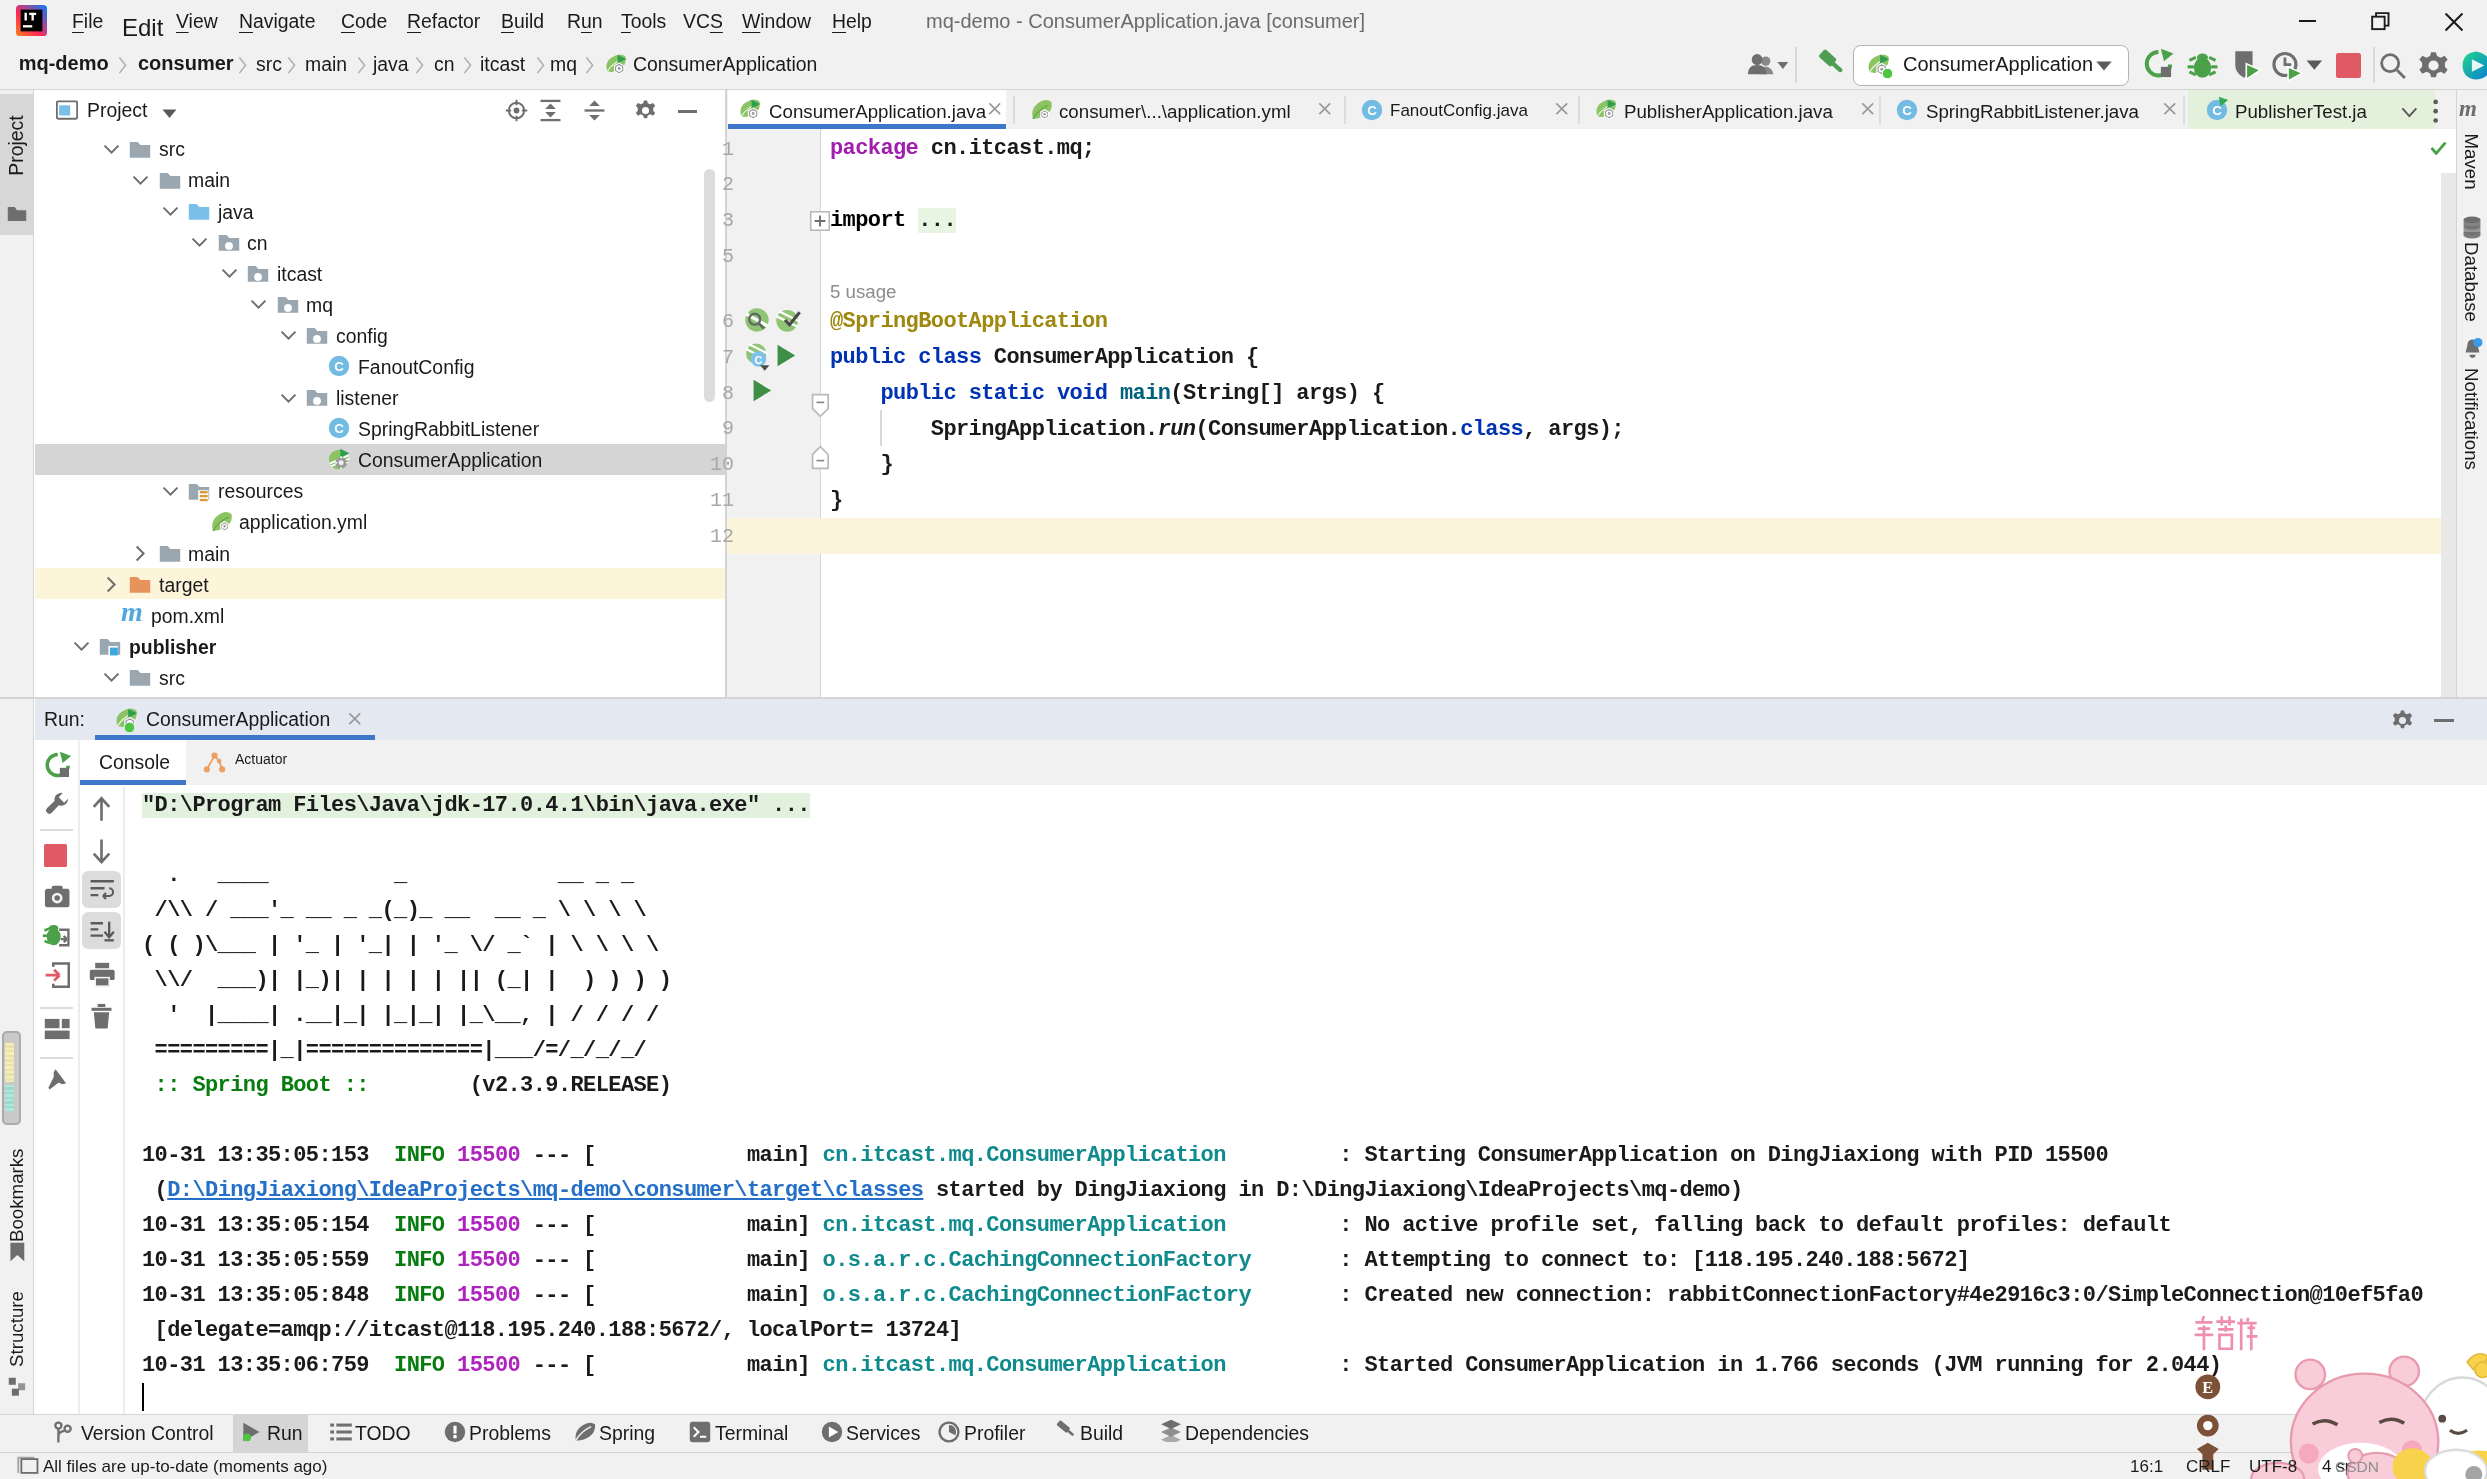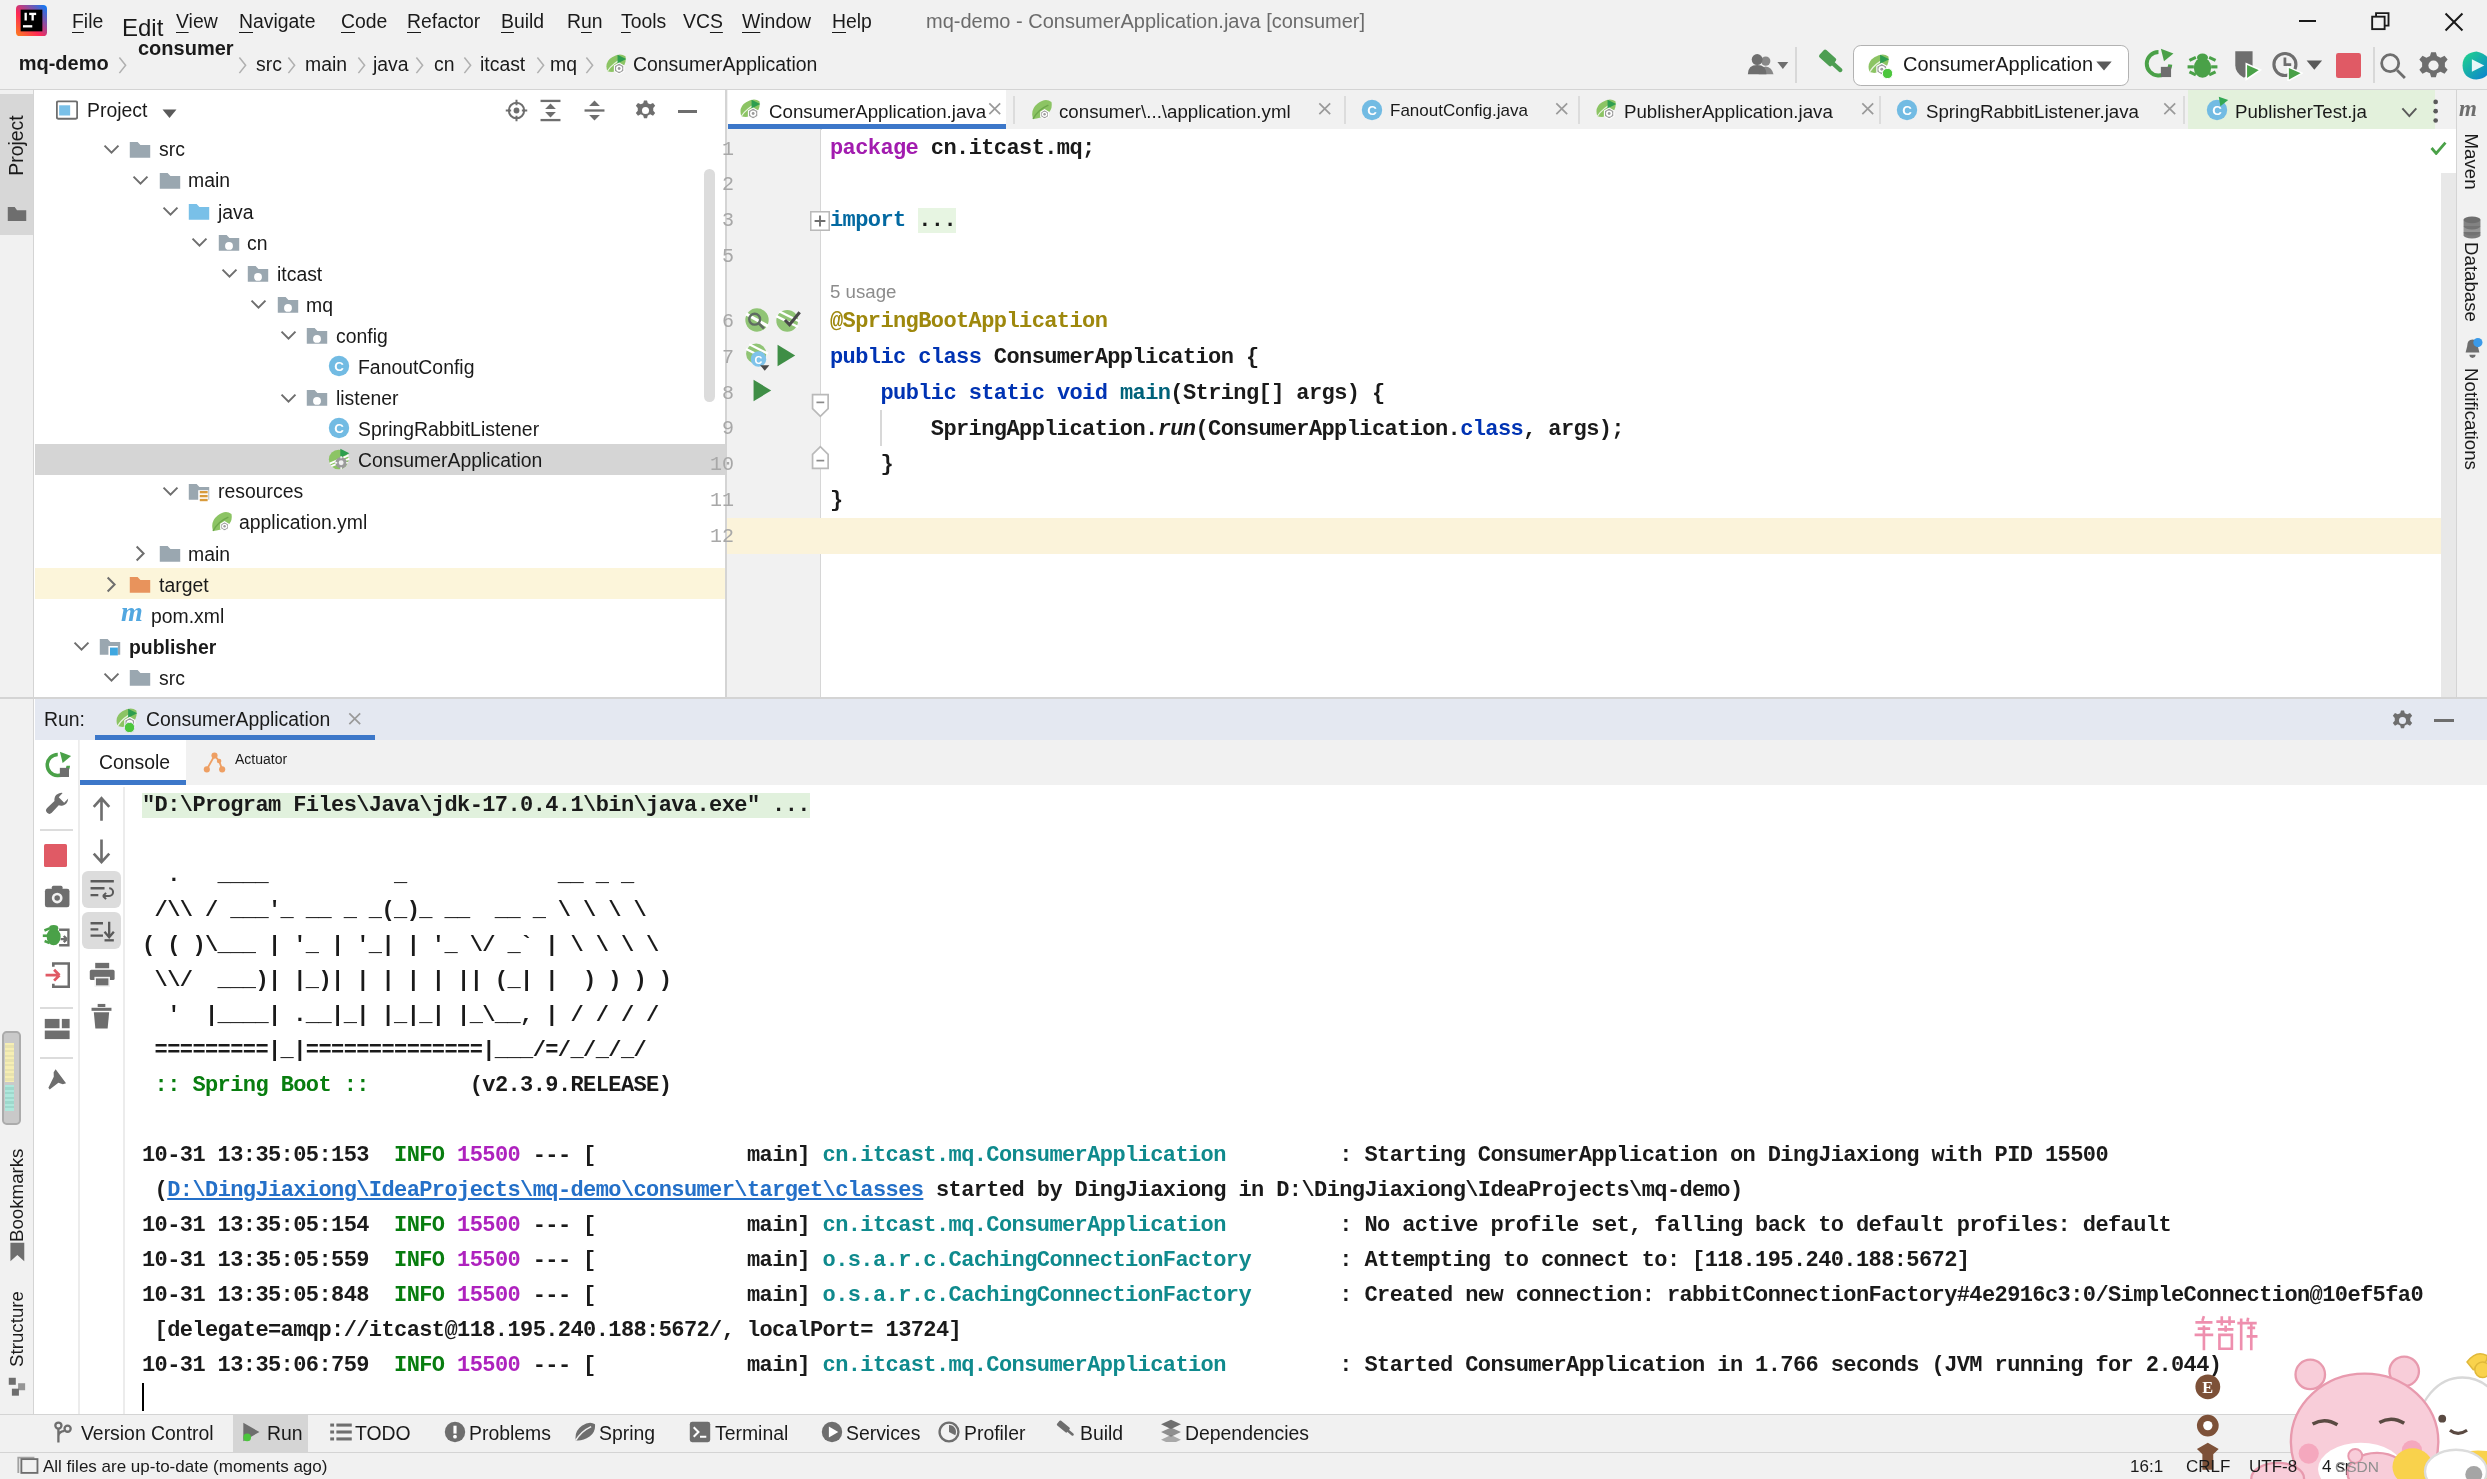--- a/index.html
+++ b/index.html
@@ -41,21 +41,21 @@
 <div class="a" style="left:2299px;top:20px;width:17px;height:2.3px;background:#1a1a1a"></div>
 <svg class="a" style="left:2371px;top:12.4px" width="18.7" height="18.7" viewBox="0 0 24 24" fill="none" stroke="#1a1a1a" stroke-width="2.4">
 <rect x="1.5" y="6" width="16" height="16"></rect>
     <path d="M6.5 6 V1.5 H22.5 V17.5 H18"></path>
   </svg>
 <svg class="a" style="left:2444px;top:11.7px" width="20" height="20" viewBox="0 0 26 26" stroke="#1a1a1a" stroke-width="2.6">
 <path d="M2 2 L24 24 M24 2 L2 24"></path>
   </svg>
 <div class="a" style="left:0;top:40px;width:2487px;height:49px;background:#f1f1f1;border-bottom:1.6px solid #d4d4d4"></div>
 <div class="a" style="left:18.7px;top:52px;font-size:20px;font-weight:bold">mq-demo</div>
-<div class="a" style="left:138px;top:37px;font-size:20px;font-weight:bold">consumer</div>
+<div class="a" style="left:138px;top:52px;font-size:20px;font-weight:bold">consumer</div>
 <div class="a" style="left:256px;top:53px;font-size:19.4px">src</div>
 <div class="a" style="left:305px;top:53px;font-size:19.4px">main</div>
 <div class="a" style="left:373px;top:53px;font-size:19.4px">java</div>
 <div class="a" style="left:434px;top:53px;font-size:19.4px">cn</div>
 <div class="a" style="left:480px;top:53px;font-size:19.4px">itcast</div>
 <div class="a" style="left:550px;top:53px;font-size:19.4px">mq</div>
 <svg class="a" style="left:117px;top:56px" width="11" height="18.7" viewBox="0 0 14 24" fill="none" stroke="#b0b0b0" stroke-width="2">
     <path d="M3 2 L11 12 L3 22"></path>
   </svg>
 <svg class="a" style="left:237px;top:56px" width="11" height="18.7" viewBox="0 0 14 24" fill="none" stroke="#b0b0b0" stroke-width="2">
@@ -479,21 +479,21 @@
   </svg>
 <svg class="a" style="left:811px;top:393px" width="18.7" height="25" viewBox="0 0 24 32" fill="#fff" stroke="#b9b9b9" stroke-width="2.2">
 <path d="M2 2 H22 V20 L12 30 L2 20 Z"></path>
     <path d="M7 12 H17" stroke="#8a8a8a"></path>
   </svg>
 <svg class="a" style="left:811px;top:445px" width="18.7" height="25" viewBox="0 0 24 32" fill="#fff" stroke="#b9b9b9" stroke-width="2.2">
 <path d="M2 12 L12 2 L22 12 V30 H2 Z"></path>
     <path d="M7 20 H17" stroke="#8a8a8a"></path>
   </svg>
 <div class="a mono" style="left:830px;top:136px;font-size:22px;letter-spacing:-0.6px;font-weight:bold;white-space:pre"><span style="color:#a21caf">package</span> cn.itcast.mq;</div>
-<div class="a mono" style="left:830px;top:208px;font-size:22px;letter-spacing:-0.6px;font-weight:bold;white-space:pre"><span style="color:#0369a1">import</span> <span style="background:#e7f5e2">...</span></div>
+<div class="a mono" style="left:830px;top:208px;font-size:22px;letter-spacing:-0.6px;font-weight:bold;white-space:pre"><span style="color:#000000">import</span> <span style="background:#e7f5e2">...</span></div>
 <div class="a" style="left:830px;top:281px;font-size:18.7px;color:#8c8c8c">5 usage</div>
 <div class="a mono" style="left:830px;top:309px;font-size:22px;letter-spacing:-0.6px;font-weight:bold;white-space:pre"><span style="color:#9e880d">@SpringBootApplication</span></div>
 <div class="a mono" style="left:830px;top:345px;font-size:22px;letter-spacing:-0.6px;font-weight:bold;white-space:pre"><span style="color:#0033b3">public</span> <span style="color:#0033b3">class</span> ConsumerApplication {</div>
 <div class="a mono" style="left:830px;top:381px;font-size:22px;letter-spacing:-0.6px;font-weight:bold;white-space:pre">    <span style="color:#0033b3">public</span> <span style="color:#0033b3">static</span> <span style="color:#0033b3">void</span> <span style="color:#00627a">main</span>(String[] args) {</div>
 <div class="a mono" style="left:830px;top:417px;font-size:22px;letter-spacing:-0.6px;font-weight:bold;white-space:pre">        SpringApplication.<i>run</i>(ConsumerApplication.<span style="color:#0033b3">class</span>, args);</div>
 <div class="a mono" style="left:830px;top:452px;font-size:22px;letter-spacing:-0.6px;font-weight:bold;white-space:pre">    }</div>
 <div class="a mono" style="left:830px;top:488px;font-size:22px;letter-spacing:-0.6px;font-weight:bold;white-space:pre">}</div>
 <div class="a" style="left:880px;top:410px;width:1.6px;height:36px;background:#d8d8d8"></div>
 <div class="a" style="left:2456px;top:90px;width:31px;height:1324px;background:#f1f1f1;border-left:1.6px solid #d4d4d4"></div>
 <div class="a" style="left:2459px;top:96px;font-size:23px;font-weight:bold;font-style:italic;color:#6e6e6e;font-family:Liberation Serif,serif">m</div>

